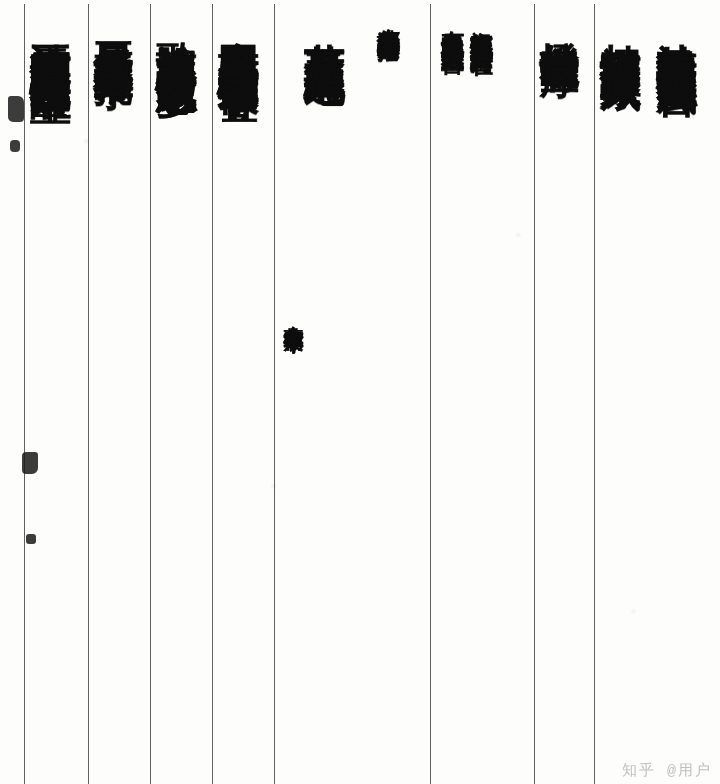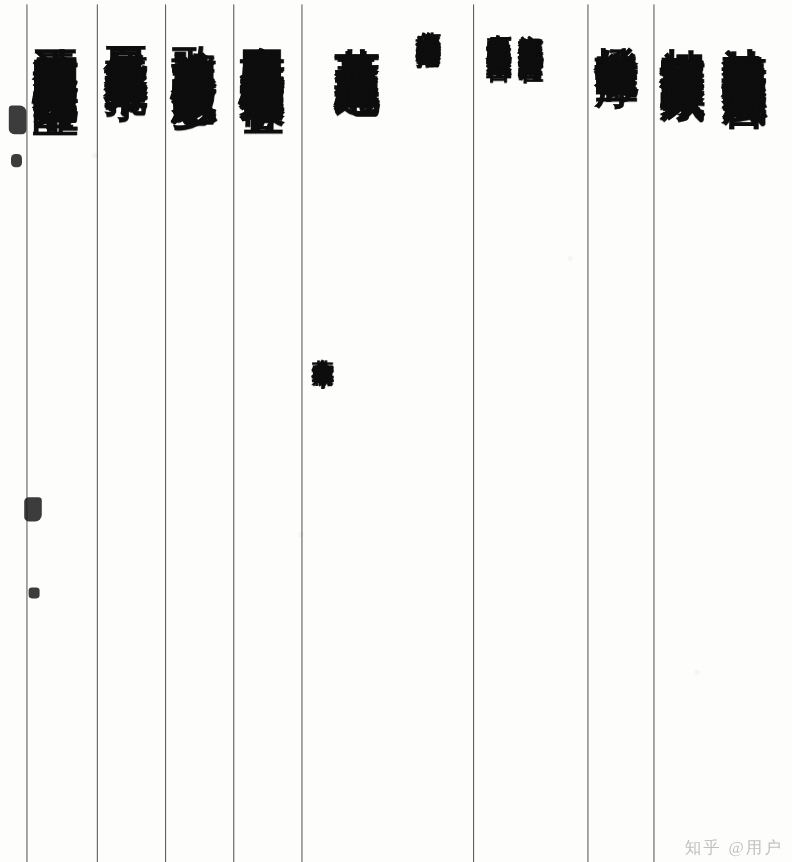--- a/index.html
+++ b/index.html
@@ -91,21 +91,21 @@
   }
   #blob1 { left: 8px;  top: 96px;  width: 16px; height: 26px; border-radius: 3px 6px 4px 5px; }
   #blob2 { left: 10px; top: 140px; width: 10px; height: 12px; border-radius: 4px; }
   #blob3 { left: 22px; top: 452px; width: 16px; height: 22px; border-radius: 4px 3px 6px 4px; }
   #blob4 { left: 26px; top: 534px; width: 10px; height: 10px; border-radius: 3px; }
 
   #watermark {
     position: absolute;
     right: 8px;
     bottom: 4px;
-    font-family: Liberation Serif, serif;
+    font-family: Liberation Mono, monospace;
     font-size: 15px;
     color: #b9b9b9;
     letter-spacing: 2px;
     opacity: 0.9;
   }
 </style>
 </head>
 <body>
 
 <div id="page">

